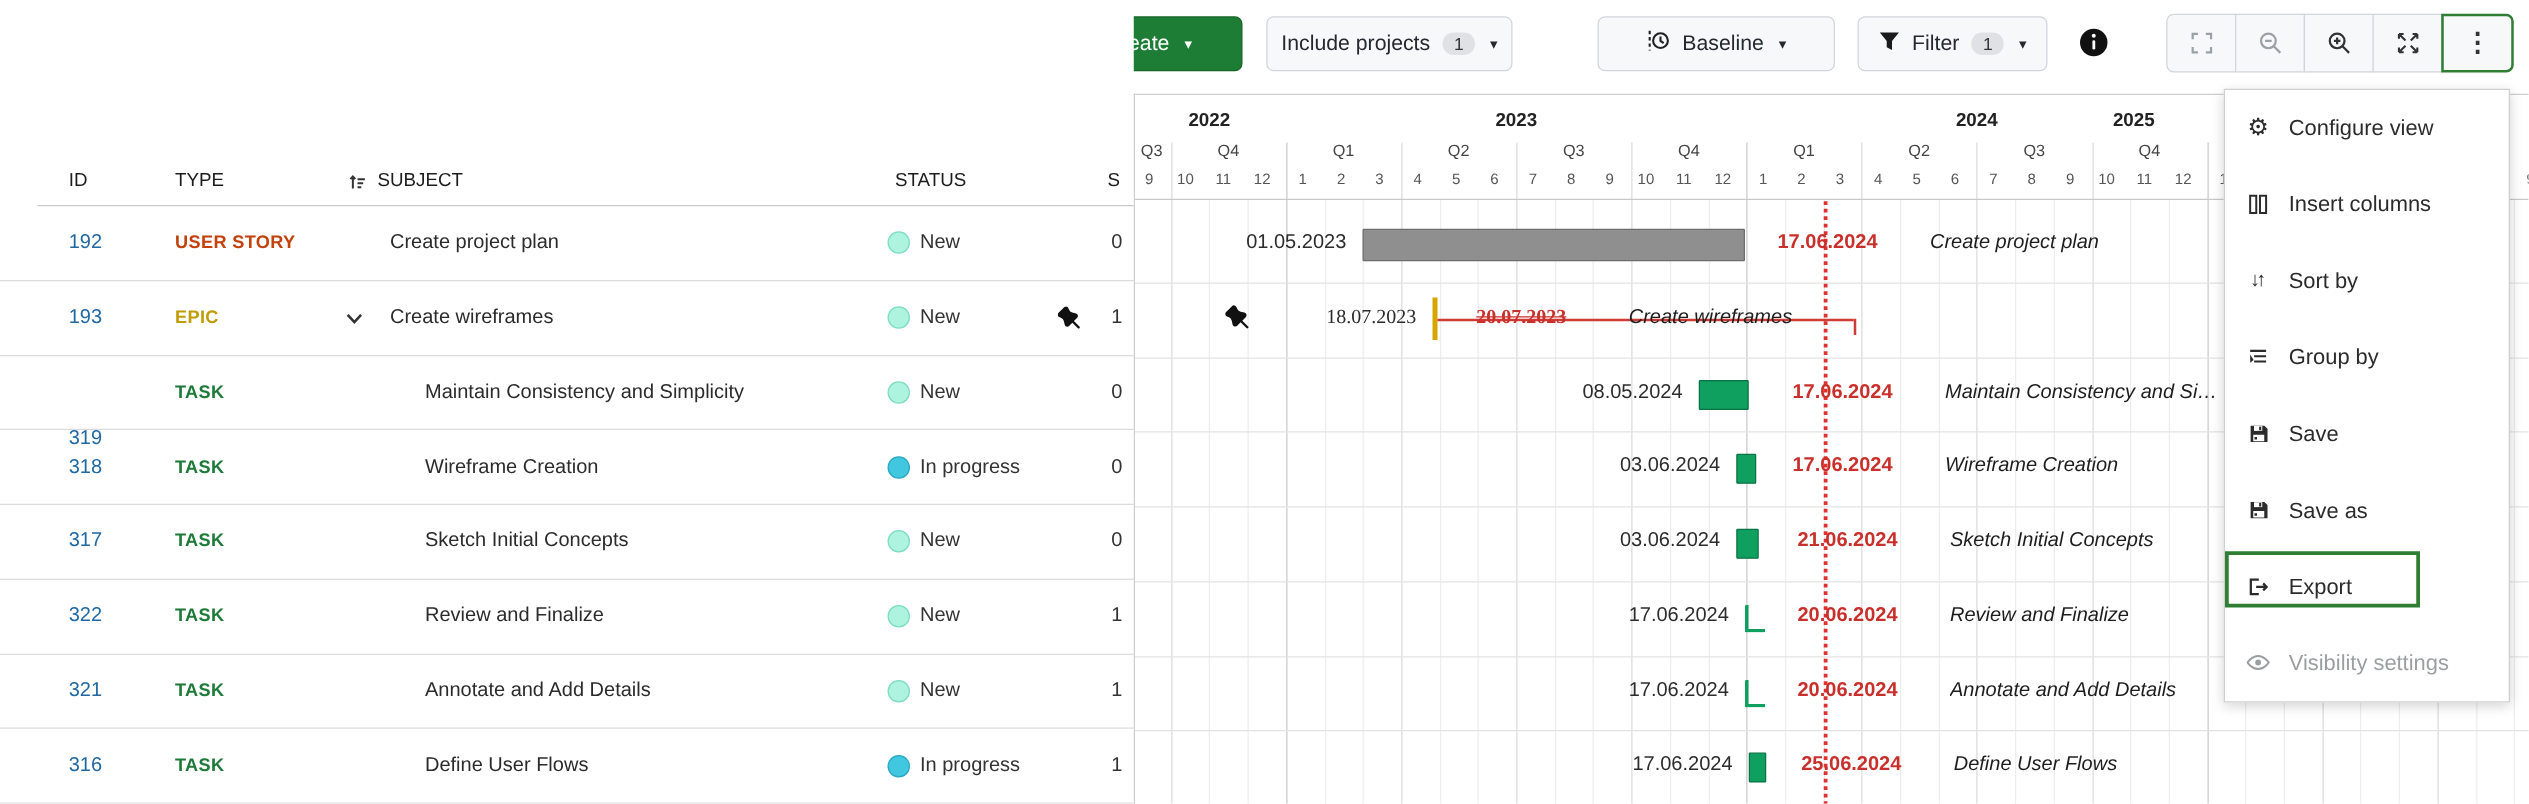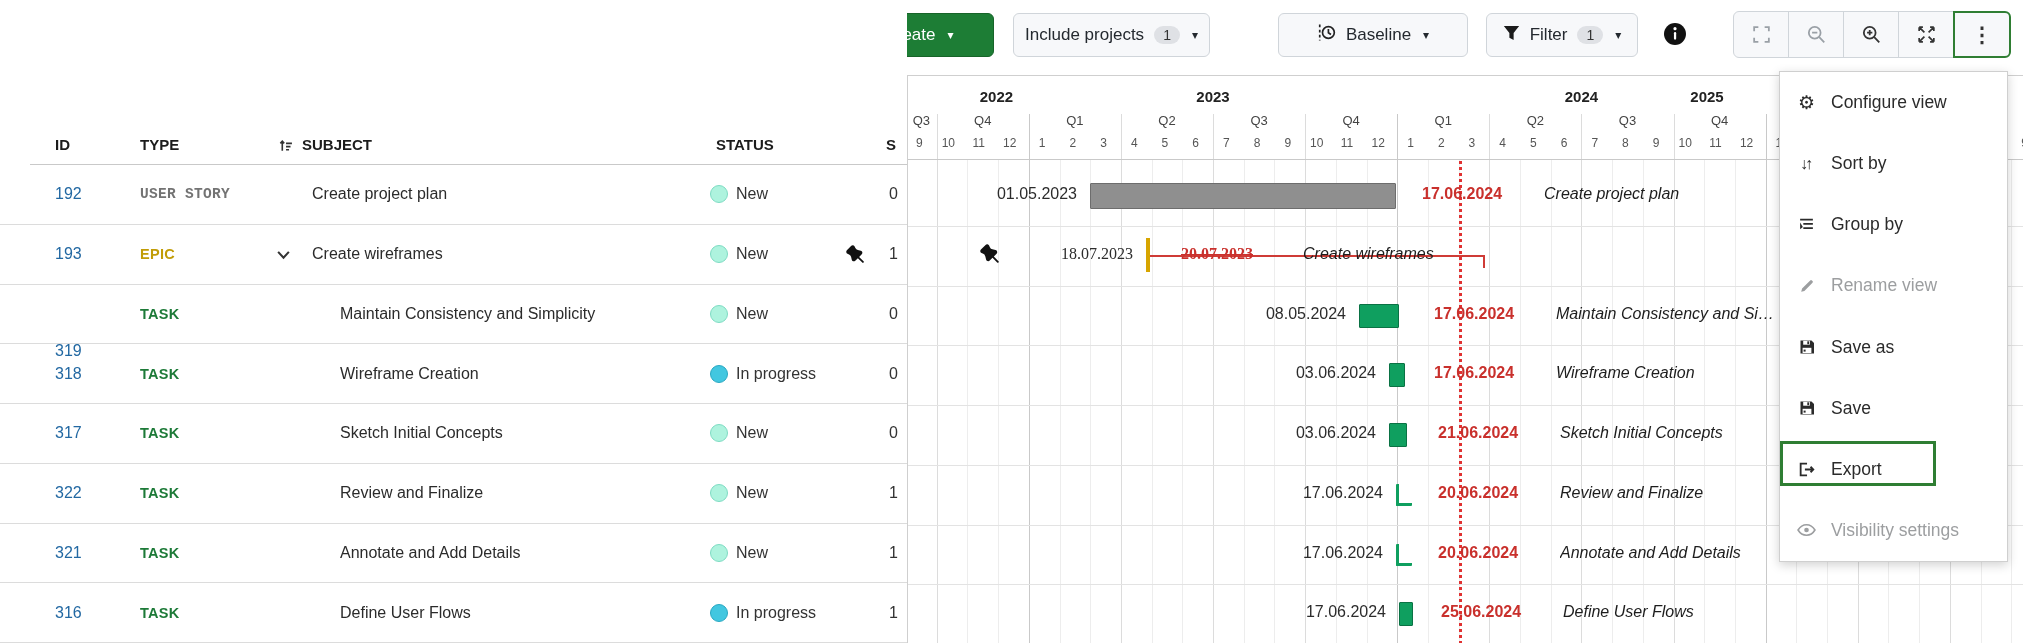--- a/index.html
+++ b/index.html
@@ -16,21 +16,21 @@
 .caret{font-size:12px;margin-left:2px;line-height:1}
 .plus{font-size:24px;font-weight:400;line-height:1;margin-top:-3px}
 .iconbtn{position:absolute;top:13px;height:44px;width:50px;display:flex;align-items:center;justify-content:center;cursor:pointer;background:transparent;border:none}
 .seg{position:absolute;top:11px;height:47px;width:56px;display:flex;align-items:center;justify-content:center;
   background:#f7f8fa;border:1px solid #d0d5da;cursor:pointer}
 .seg.first{border-radius:6px 0 0 6px}.seg.last{border-radius:0 6px 6px 0}
 .seg.focus{border:2px solid #2f7e33}
 .kebab{font-size:21px;font-weight:700;color:#333;letter-spacing:0}
 
 .table-pane{position:absolute;left:0;top:0;width:907px;height:643px;background:#fff}
-.th{position:absolute;top:136px;font-weight:700;font-size:15px;color:#1c1c1c;white-space:nowrap}
+.th{position:absolute;top:136px;font-weight:400;font-size:15px;color:#1c1c1c;white-space:nowrap}
 .thead-line{position:absolute;left:30px;top:164px;width:877px;height:1px;background:#c9c9c9}
 .trow{position:absolute;left:0;width:907px;border-bottom:1px solid #dcdcdc;cursor:pointer}
 .cell{position:absolute;top:0;height:100%;display:flex;align-items:center;font-size:16px;white-space:nowrap}
 .idlink{color:#2268a2}
 .type{font-weight:700;font-size:14.5px;letter-spacing:.3px}
 .sdot{width:18px;height:18px;border-radius:50%;border:1px solid transparent}
 
 .gantt{position:absolute;left:907px;top:75px;width:1116px;height:568px;background:#fff;
   border-left:1px solid #cfcfcf;border-top:1px solid #cfcfcf;overflow:hidden}
 .glabel{position:absolute;white-space:nowrap}
@@ -153,21 +153,21 @@
       <div class="th" style="left: 278px; top: 138px;"><svg width="15" height="15" viewBox="0 0 14 14" fill="none" stroke="#333" stroke-width="1.5">
           <path d="M4 12V3M2.2 5L4 3l1.8 2"></path>
           <path d="M7.5 5h5.5M7.5 8h4.2M7.5 11h2.8"></path>
         </svg></div>
       <div class="th" style="left: 302px;">SUBJECT</div>
       <div class="th" style="left: 716px;">STATUS</div>
       <div class="th" style="left: 886px;">S</div>
       <div class="thead-line"></div>
       <div class="trow" style="top: 165px; height: 59.75px;">
         <div class="cell idlink" style="left: 55px;">192</div>
-        <div class="cell type" style="left: 140px; color: #737373; font-family: Liberation Mono, monospace;">USER STORY</div>
+        <div class="cell type" style="left: 140px; color: #c2410c;">USER STORY</div>
         <div class="cell" style="left: 312px; color: rgb(43, 43, 43);">Create project plan</div>
         <div class="cell" style="left: 710px; gap: 8px;">
           <div class="sdot" style="background: rgb(174, 243, 222); border-color: rgb(126, 220, 195);"></div>
           <div style="font-size: 16px; color: rgb(51, 51, 51);">New</div>
         </div>
         <div class="cell" style="left: 862px; width: 36px; justify-content: flex-end; color: rgb(51, 51, 51);">0</div>
       </div>
       <div class="trow" style="top: 224.75px; height: 59.75px;">
         <div class="cell idlink" style="left: 55px;">193</div>
         <div class="cell type" style="left: 140px; color: rgb(193, 156, 7);">EPIC</div>
@@ -281,21 +281,21 @@
       <div class="gline" style="left: 857.6px; top: 38px; height: 530px; background: rgb(201, 201, 201);"></div>
       <div class="gline" style="left: 888.3px; top: 83px; height: 485px; background: rgb(237, 237, 237);"></div>
       <div class="gline" style="left: 919px; top: 83px; height: 485px; background: rgb(237, 237, 237);"></div>
       <div class="gline" style="left: 949.7px; top: 38px; height: 530px; background: rgb(220, 220, 220);"></div>
       <div class="gline" style="left: 980.4px; top: 83px; height: 485px; background: rgb(237, 237, 237);"></div>
       <div class="gline" style="left: 1011.1px; top: 83px; height: 485px; background: rgb(237, 237, 237);"></div>
       <div class="gline" style="left: 1041.8px; top: 38px; height: 530px; background: rgb(220, 220, 220);"></div>
       <div class="gline" style="left: 1072.5px; top: 83px; height: 485px; background: rgb(237, 237, 237);"></div>
       <div class="gline" style="left: 1103.2px; top: 83px; height: 485px; background: rgb(237, 237, 237);"></div>
       <div class="hline" style="top: 83px; background: rgb(201, 201, 201);"></div>
-      <div class="glabel yr" style="left: 59.4px; margin-left: 29px;">2022</div>
+      <div class="glabel yr" style="left: 59.4px;">2022</div>
       <div class="glabel yr" style="left: 305px;">2023</div>
       <div class="glabel yr" style="left: 673.4px;">2024</div>
       <div class="glabel yr" style="left: 799px;">2025</div>
       <div class="glabel qt" style="left: 13.35px;">Q3</div>
       <div class="glabel qt" style="left: 74.75px;">Q4</div>
       <div class="glabel qt" style="left: 166.85px;">Q1</div>
       <div class="glabel qt" style="left: 258.95px;">Q2</div>
       <div class="glabel qt" style="left: 351.05px;">Q3</div>
       <div class="glabel qt" style="left: 443.15px;">Q4</div>
       <div class="glabel qt" style="left: 535.25px;">Q1</div>
@@ -391,64 +391,65 @@
 
   <div class="menu" id="menuPane">
       <div class="menu-item">
         <div class="mi">
           <span style="font-size:19px;line-height:1">⚙</span>
         </div>
         <div>Configure view</div>
       </div>
       <div class="menu-item">
         <div class="mi">
+          <svg width="17" height="17" viewBox="0 0 16 16" fill="none" stroke="currentColor" stroke-width="1.5">
+            <rect x="2" y="1.5" width="4.6" height="13"></rect>
+            <rect x="9.4" y="1.5" width="4.6" height="13"></rect>
+          </svg>
+        </div>
+        <div>Insert columns</div>
+      </div>
+      <div class="menu-item">
+        <div class="mi">
           <span style="font-size:16px;letter-spacing:-3px;font-weight:700;padding-right:3px">↓↑</span>
         </div>
         <div>Sort by</div>
       </div>
       <div class="menu-item">
         <div class="mi">
           <svg width="17" height="17" viewBox="0 0 16 16" fill="none" stroke="currentColor" stroke-width="1.6">
             <path d="M2 3.5h12M5 7.5h9M5 11.5h9"></path>
             <path d="M2 6.2v6.2l2.6-2.1z" fill="currentColor" stroke="none"></path>
           </svg>
         </div>
         <div>Group by</div>
-      </div>
-      <div class="menu-item disabled">
-        <div class="mi">
-          <svg width="16" height="16" viewBox="0 0 16 16" fill="currentColor">
-            <path d="M2.2 13.8l.9-3.2 8.1-8.1a1.2 1.2 0 0 1 1.7 0l.6.6a1.2 1.2 0 0 1 0 1.7l-8.1 8.1z"></path>
-          </svg>
-        </div>
-        <div>Rename view</div>
       </div>
       <div class="menu-item">
         <div class="mi">
           <svg width="16" height="16" viewBox="0 0 16 16">
             <path fill="currentColor" d="M1.5 1.5h11L15 4v10.5H1.5z"></path>
             <rect x="4.2" y="1.8" width="6.6" height="3.9" fill="#fff"></rect>
             <rect x="8.3" y="2.3" width="1.7" height="2.9" fill="currentColor"></rect>
             <rect x="3.6" y="8.8" width="8.8" height="5.2" fill="#fff"></rect>
             <rect x="4.6" y="10.6" width="2" height="2" fill="currentColor"></rect>
           </svg>
         </div>
-        <div>Save as</div>
+        <div>Save</div>
       </div>
       <div class="menu-item">
         <div class="mi">
           <svg width="16" height="16" viewBox="0 0 16 16">
             <path fill="currentColor" d="M1.5 1.5h11L15 4v10.5H1.5z"></path>
             <rect x="4.2" y="1.8" width="6.6" height="3.9" fill="#fff"></rect>
             <rect x="8.3" y="2.3" width="1.7" height="2.9" fill="currentColor"></rect>
             <rect x="3.6" y="8.8" width="8.8" height="5.2" fill="#fff"></rect>
             <rect x="4.6" y="10.6" width="2" height="2" fill="currentColor"></rect>
           </svg>
         </div>
-        <div>Save</div>
+        <div>Save as</div>
       </div>
       <div class="menu-item focused">
         <div class="mi">
           <svg width="17" height="17" viewBox="0 0 16 16" fill="none" stroke="currentColor" stroke-width="1.7">
             <path d="M8.5 2.5h-6v11h6"></path>
             <path d="M6.5 8h7.6M11.8 5.4L14.4 8l-2.6 2.6"></path>
           </svg>
         </div>
         <div>Export</div>
       </div>

